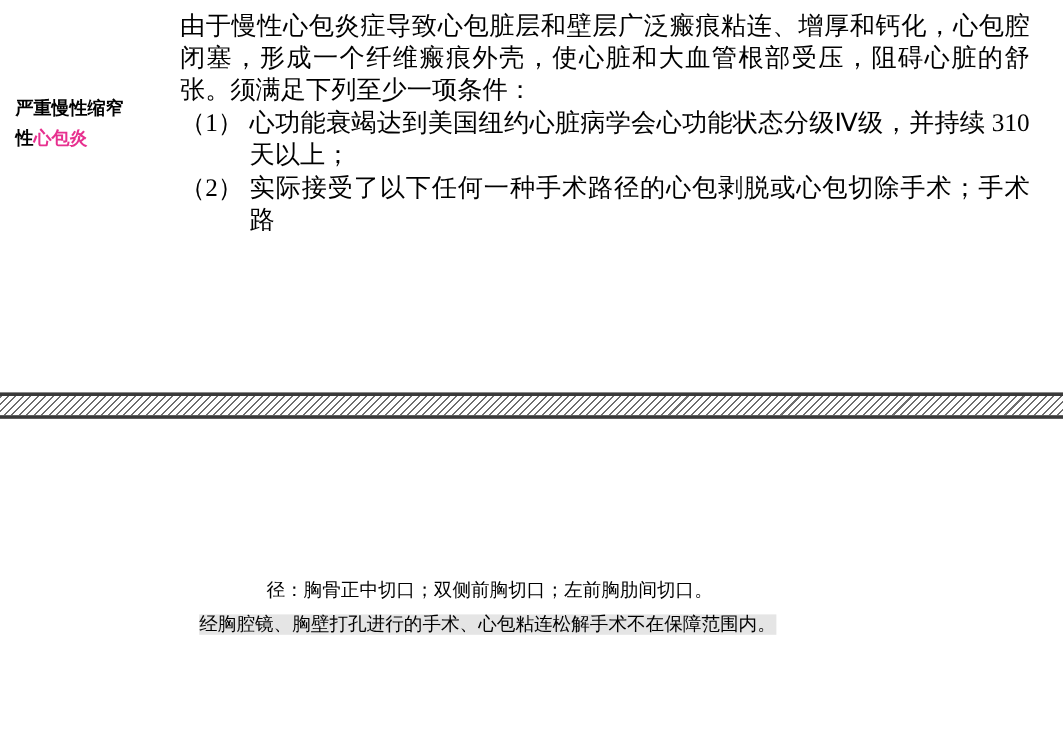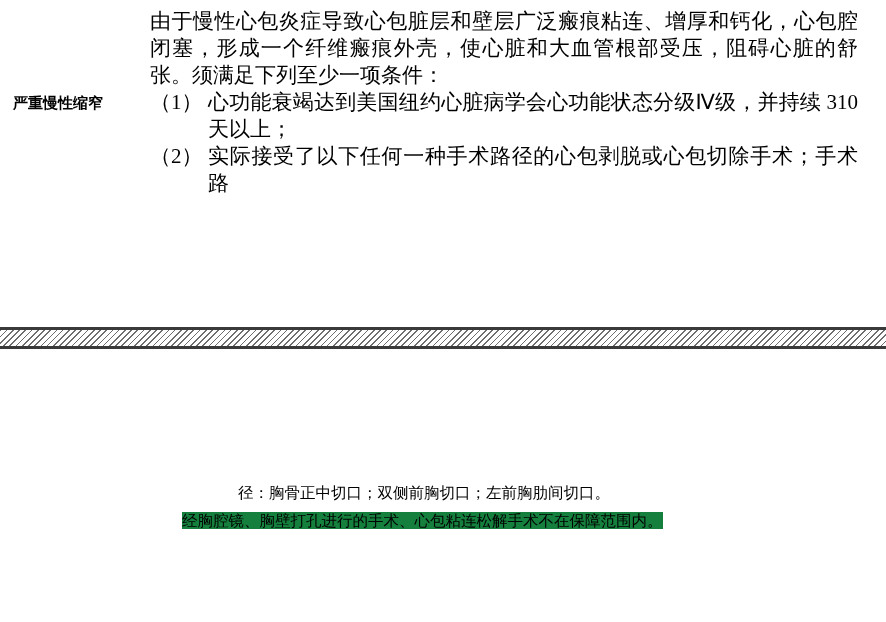--- a/index.html
+++ b/index.html
@@ -105,55 +105,56 @@
       #6e6e6e 0px,
       #6e6e6e 1.2px,
       #ffffff 1.2px,
       #ffffff 4.4px
     );
   }
 
   
   .bottom-block {
     position: absolute;
-    left: 16px;
+    left: 0;
     top: 480px;
     width: 782px;
     font-size: 15.5px;
     line-height: 26px;
   }
   .cont-line {
     margin: 0 0 0 0;
     padding-left: 222px;
     white-space: nowrap;
   }
   .hl-block {
     margin-top: 2px;
     padding-left: 166px;
     padding-right: 120px;
   }
   .hl {
-    background: #15803d;
+    background: #e5e5e5;
     box-decoration-break: clone;
     -webkit-box-decoration-break: clone;
   }
   .hl-para {
     margin: 0;
     text-align: left;
   }
 </style>
 </head>
 <body>
 
 <div class="page">
 
   <div class="top-block">
 
     <div class="term-cell">
       <span class="term-line1">严重慢性缩窄</span>
+      <span class="term-line2"><span class="term-black">性</span><span class="term-pink">心包炎</span></span>
     </div>
 
     <div class="def-cell">
       <p class="def-para">由于慢性心包炎症导致心包脏层和壁层广泛瘢痕粘连、增厚和钙化，心包腔闭塞，形成一个纤维瘢痕外壳，使心脏和大血管根部受压，阻碍心脏的舒张。须满足下列至少一项条件：</p>
       <ul class="numbered">
         <li>
           <span class="num">（1）</span>
           <span class="num-text">心功能衰竭达到美国纽约心脏病学会心功能状态分级Ⅳ级，并持续 310 天以上；</span>
         </li>
         <li>

